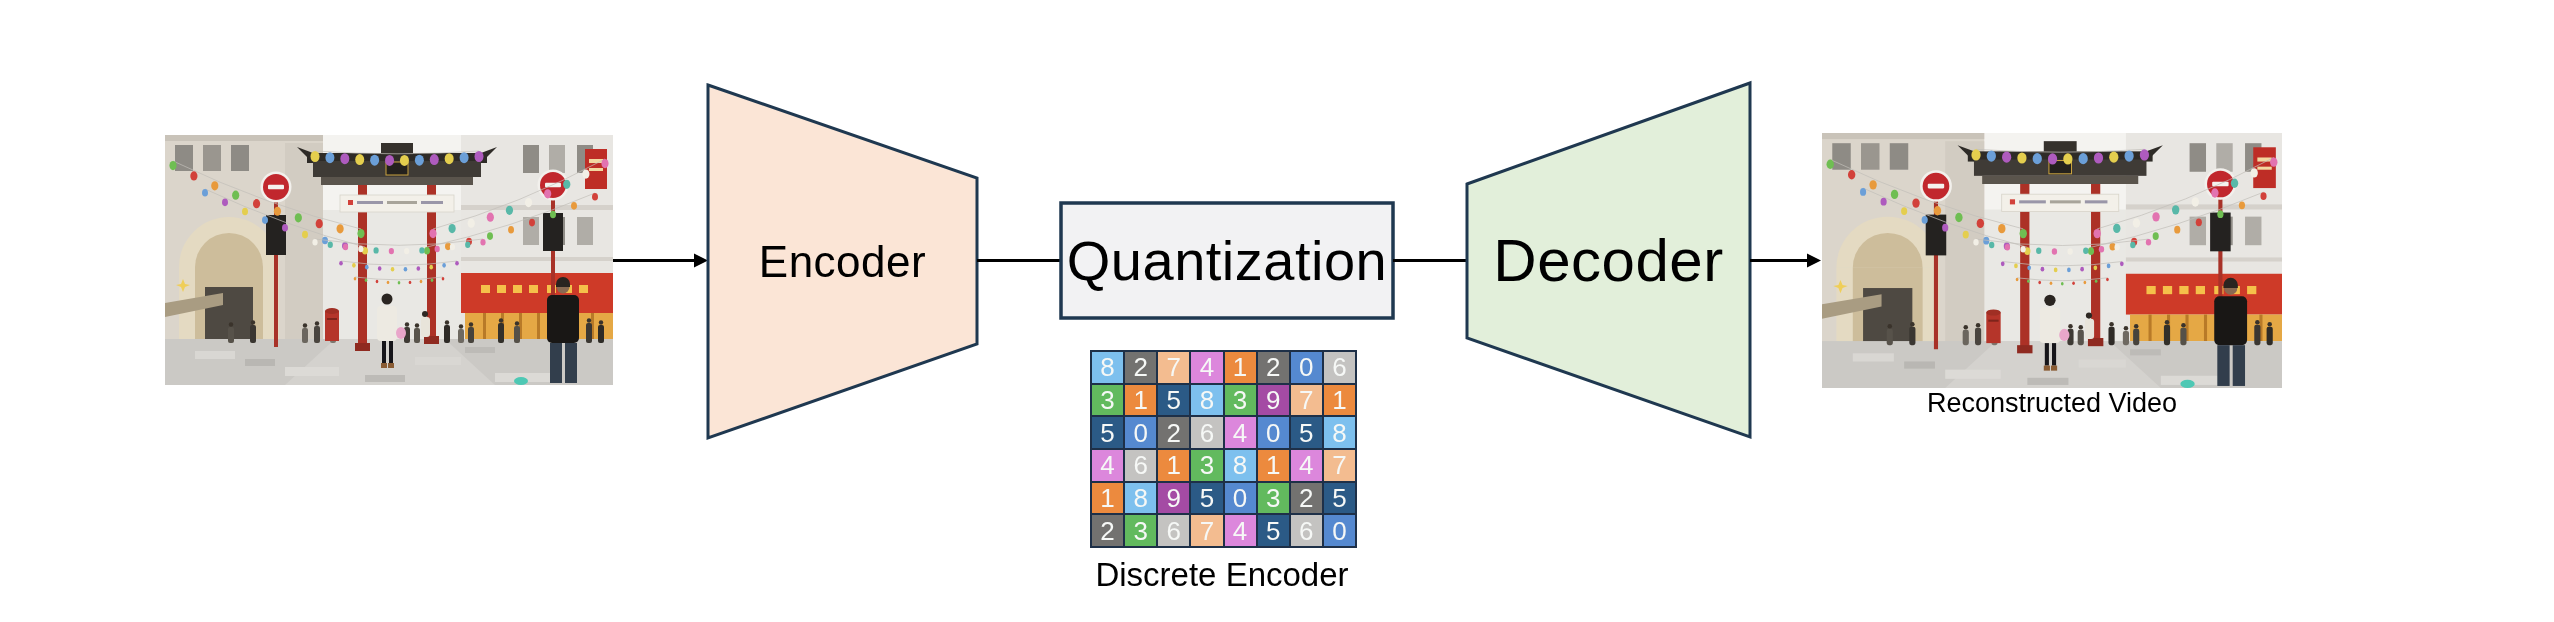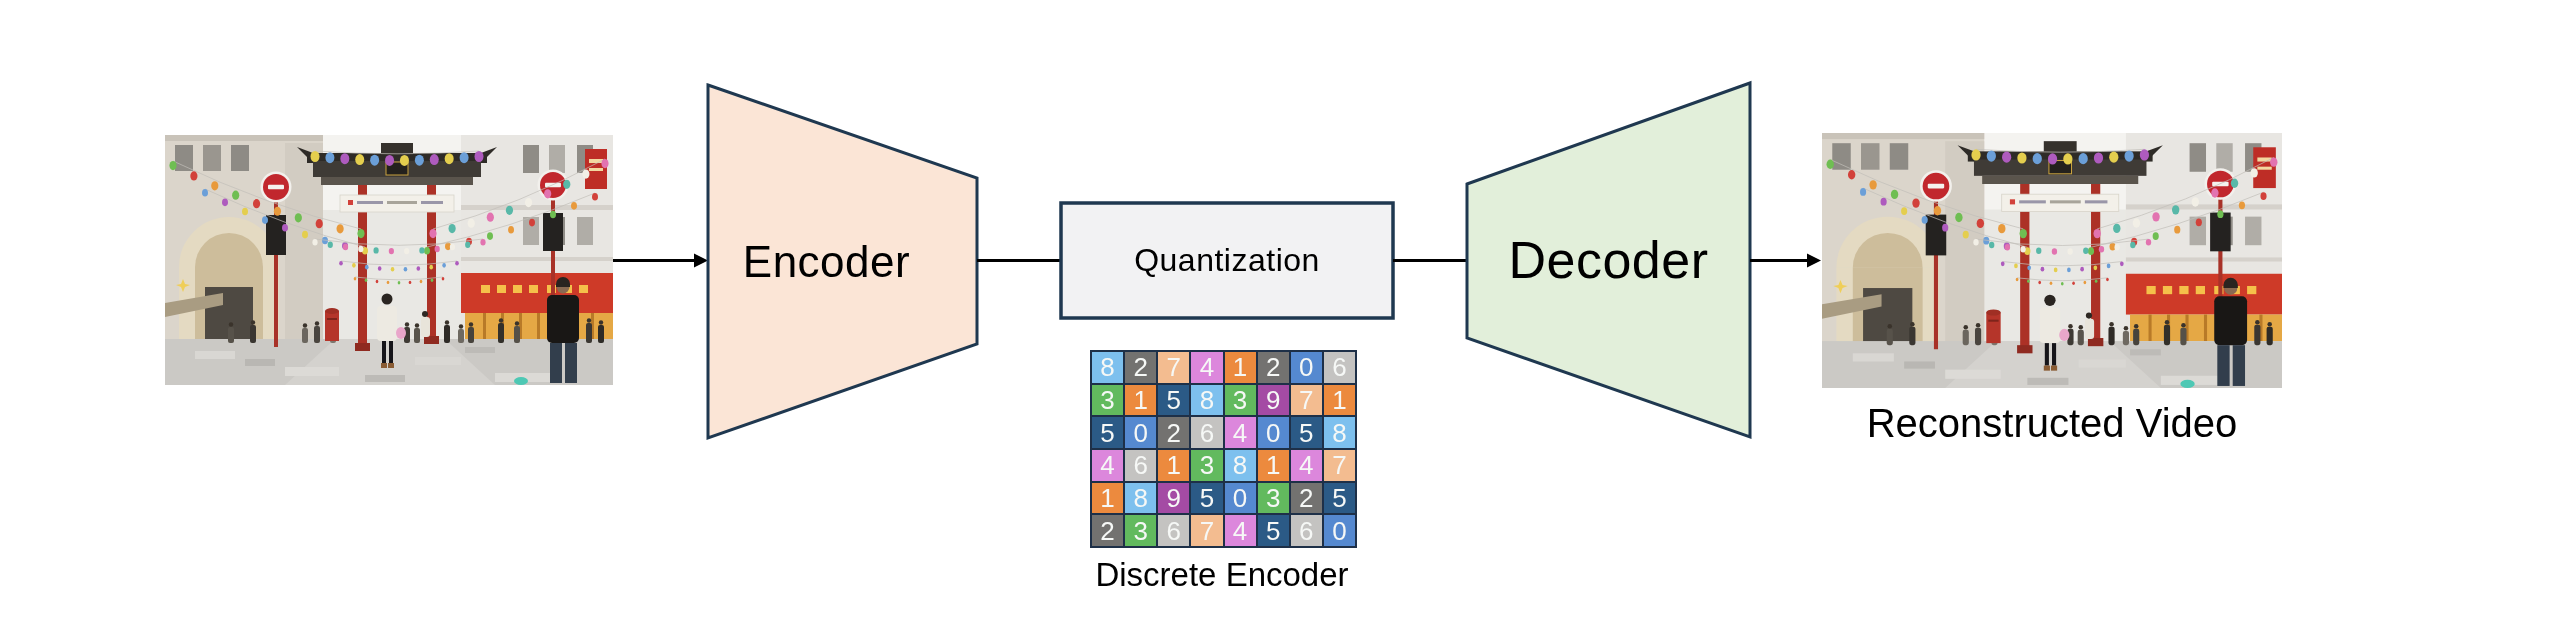--- a/index.html
+++ b/index.html
@@ -10,26 +10,26 @@
   .layer{position:absolute;left:0;top:0;width:2554px;height:622px;}
   .thumb{position:absolute;overflow:hidden;}
   .thumb svg{width:100%;height:100%;display:block;}
   .input-thumb{left:165px;top:135px;width:448px;height:250px;}
   .recon-thumb{left:1822px;top:133px;width:460px;height:255px;}
   .recon-thumb svg{filter:blur(0.4px);}
   .shape-label{
     position:absolute;display:flex;align-items:center;justify-content:center;
     color:#000;z-index:3;letter-spacing:0.5px;
   }
-  .encoder-label{left:692px;top:85px;width:269px;height:353px;font-size:44px;}
-  .quant-label{left:1061px;top:203px;width:332px;height:115px;font-size:32px;}
-  .decoder-label{left:1467px;top:83px;width:283px;height:354px;font-size:52px;}
+  .encoder-label{left:708px;top:85px;width:269px;height:353px;font-size:44px;}
+  .quant-label{left:1061px;top:203px;width:332px;height:115px;font-size:56px;}
+  .decoder-label{left:1467px;top:83px;width:283px;height:354px;font-size:60px;}
   .caption{position:absolute;text-align:center;color:#000;z-index:3;}
   .input-caption{left:165px;top:398px;width:448px;font-size:33px;}
-  .recon-caption{left:1822px;top:401px;width:460px;font-size:40px;}
+  .recon-caption{left:1822px;top:388px;width:460px;font-size:27px;}
   .tokens-caption{left:1040px;top:556px;width:364px;font-size:33px;}
   #token-grid{
     position:absolute;left:1090px;top:350px;width:267px;height:198px;
     display:grid;grid-template-columns:repeat(8,1fr);grid-template-rows:repeat(6,1fr);
     gap:2px;padding:2px;box-sizing:border-box;z-index:3;
   }
   .token-cell{
     display:flex;align-items:center;justify-content:center;
     font-size:26px;line-height:1;
   }

